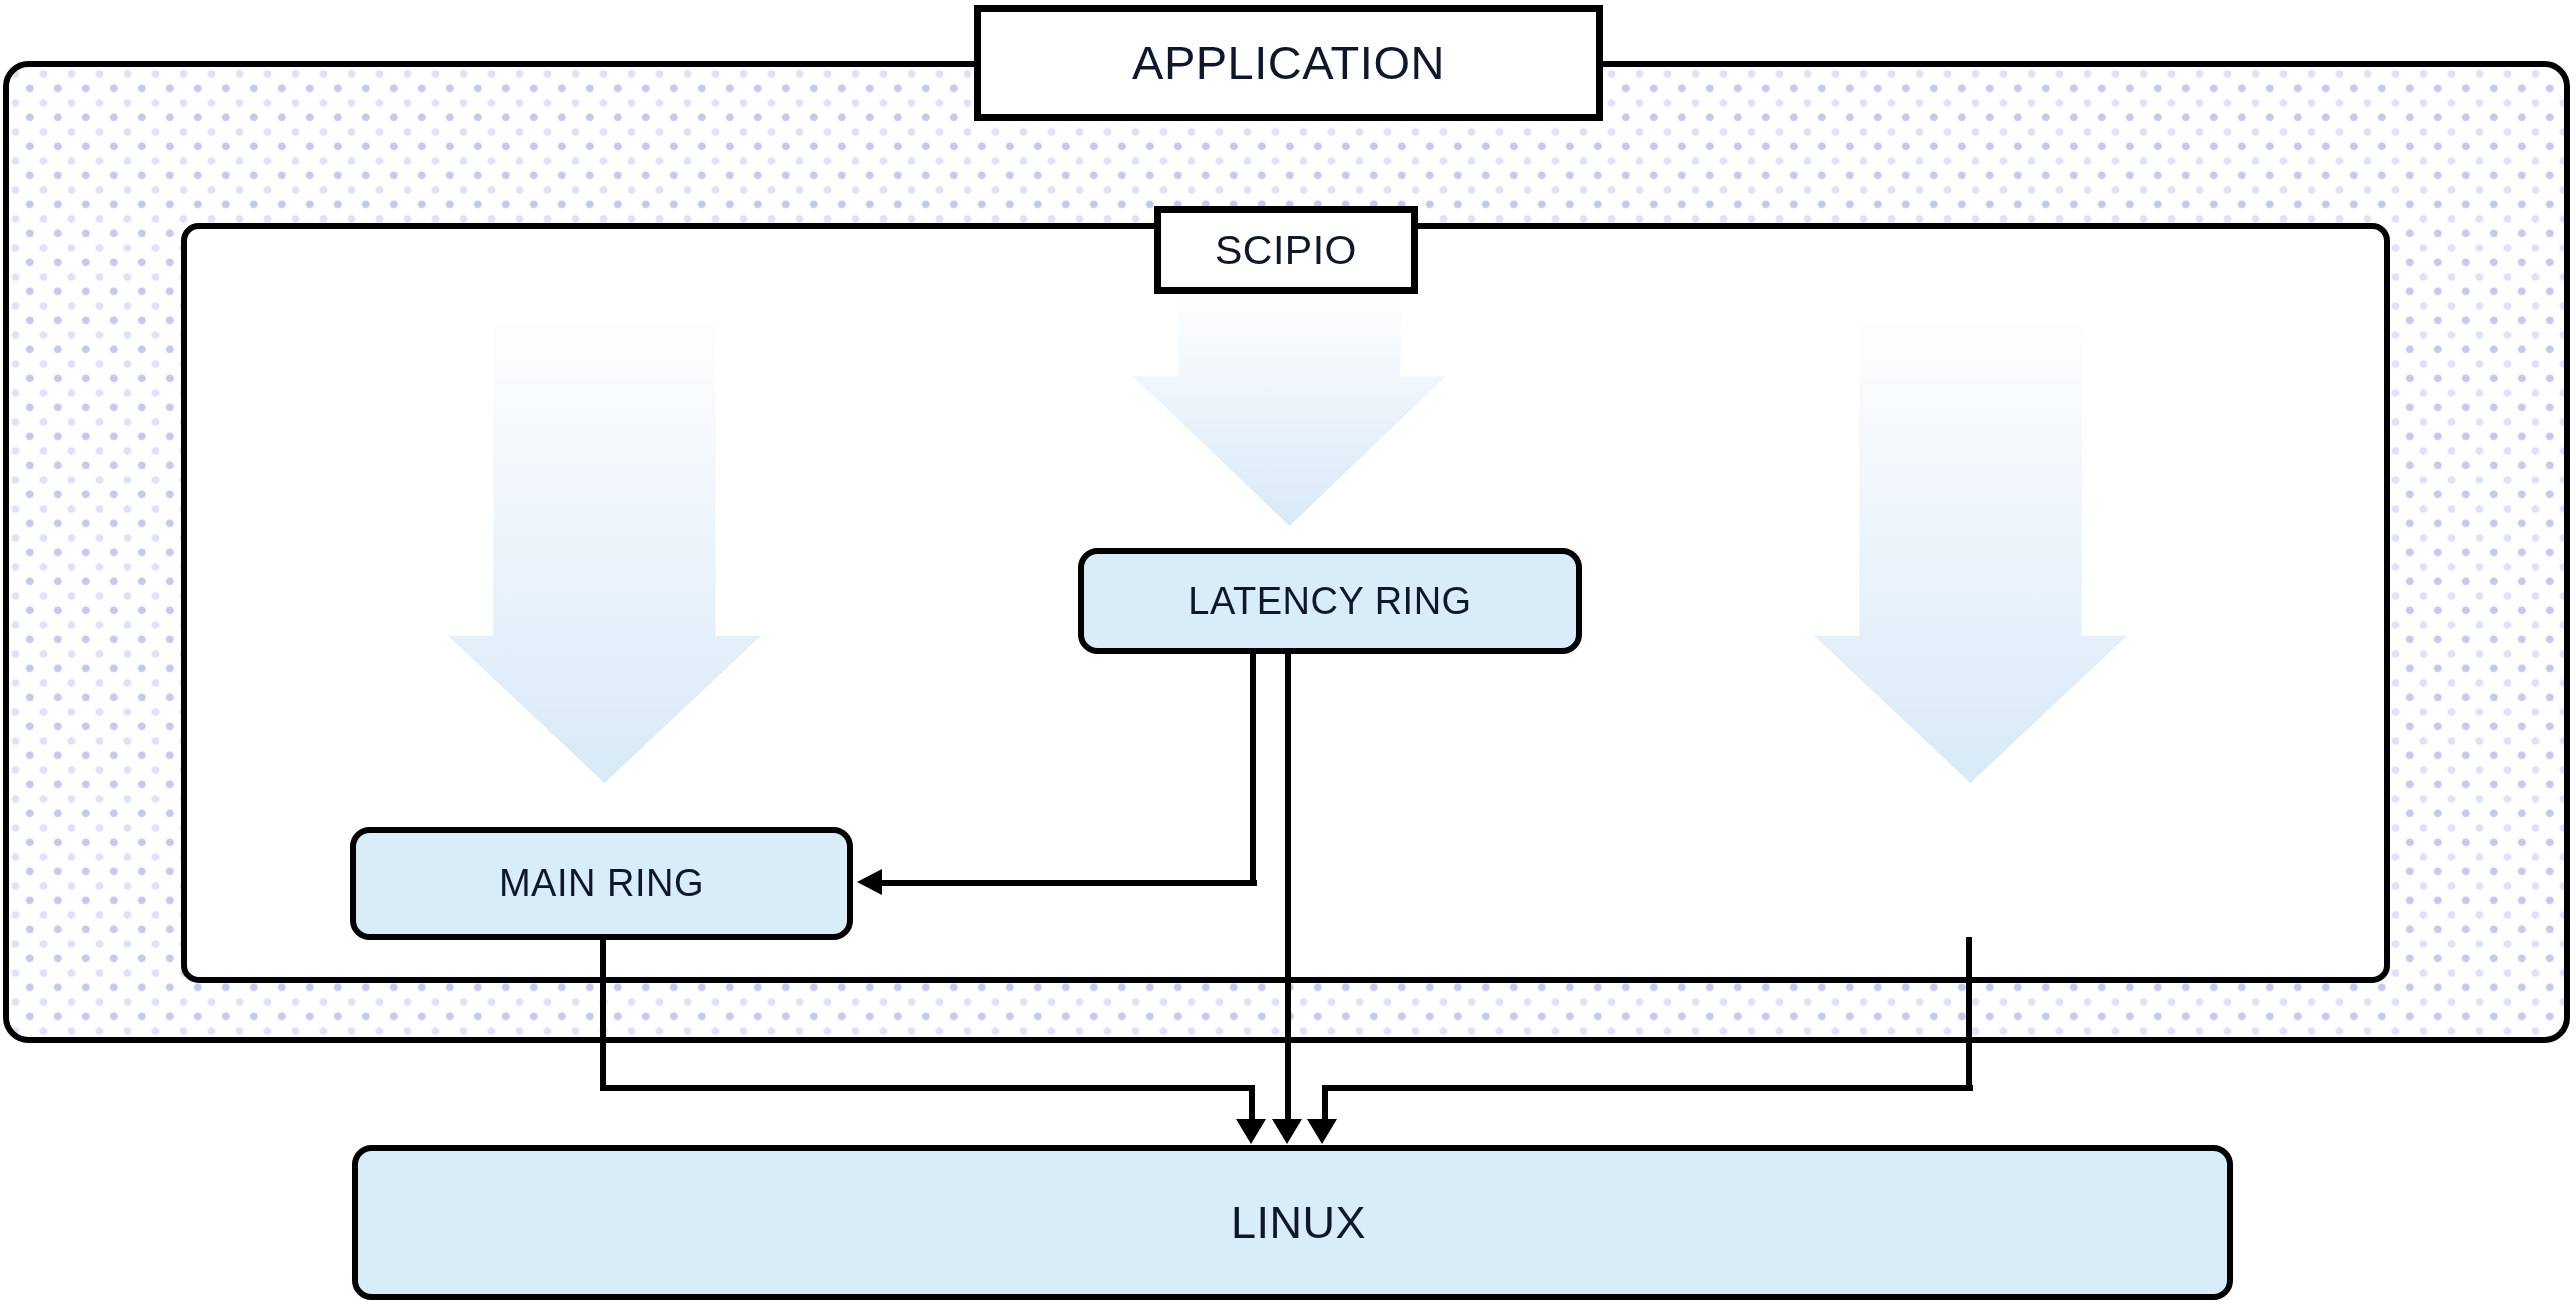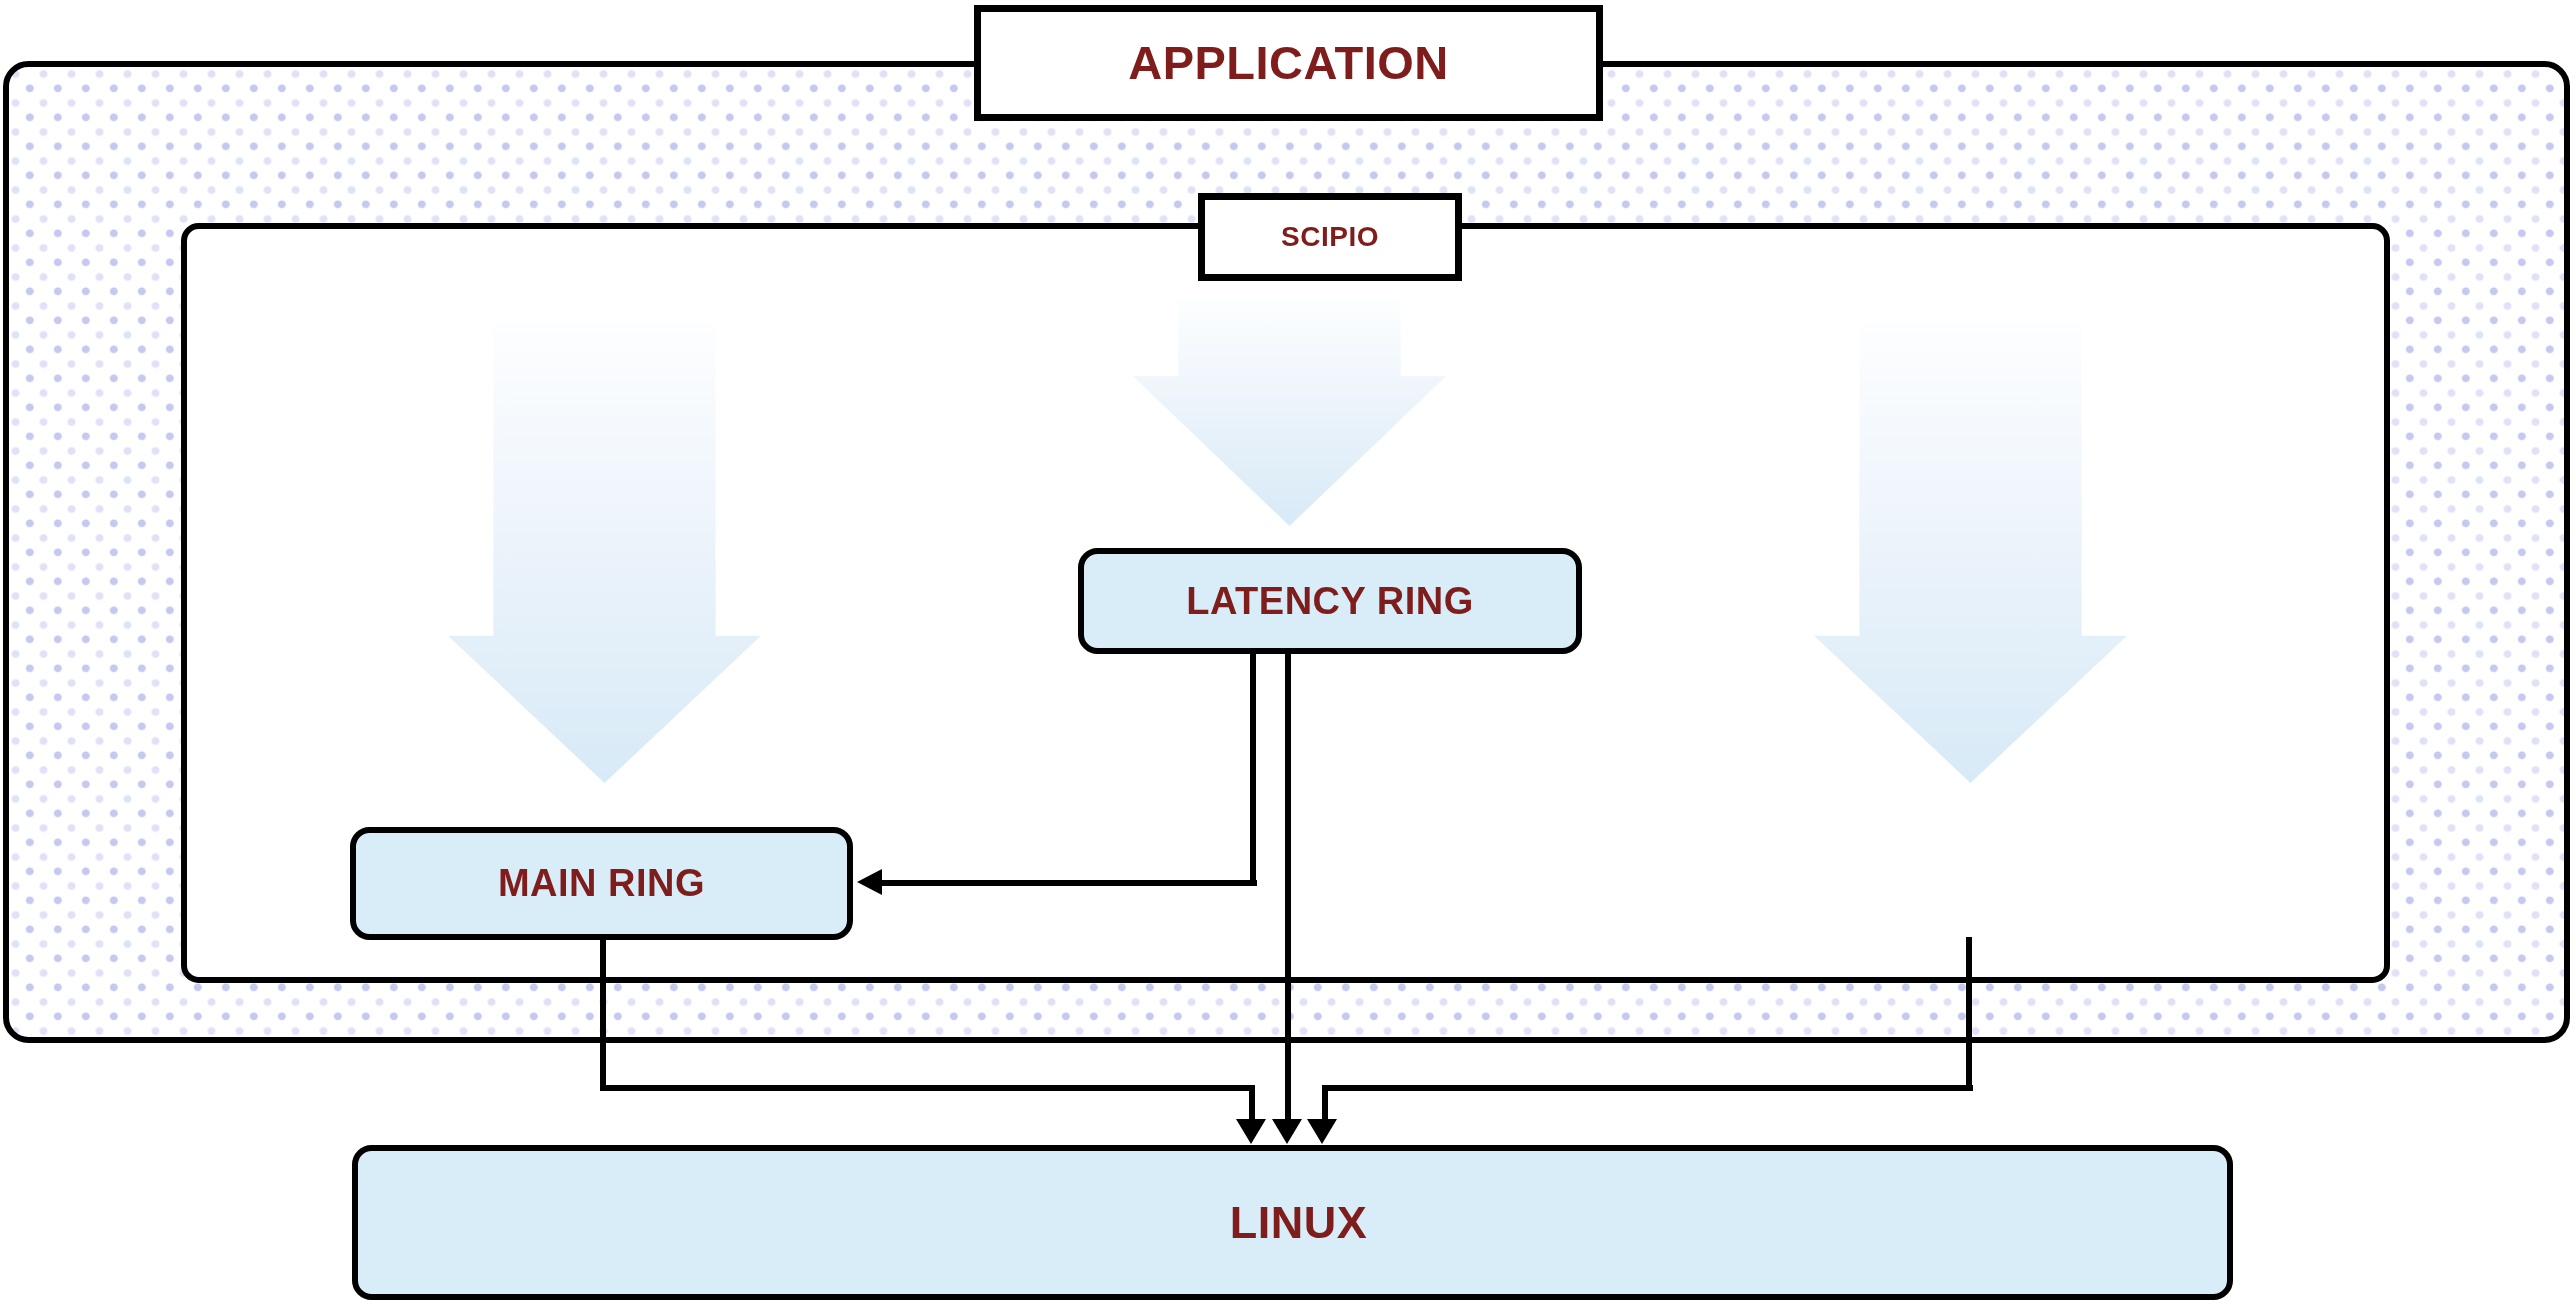--- a/index.html
+++ b/index.html
@@ -2,22 +2,22 @@
 <html style="--node_fill: #d9edf9; --outline: #000000; --dot_primary: #c5c9ef; --dot_secondary: #dfe2f7; --arrow_fade_top: #fdfeff; --arrow_fade_bottom: #d7eaf7;"><head>
 <meta charset="utf-8">
 <style>
   html, body { margin: 0; padding: 0; background: #ffffff; }
   .canvas {
     position: relative;
     width: 2576px;
     height: 1309px;
     background: #ffffff;
     font-family: "Liberation Sans", sans-serif;
-    font-weight: bold;
-    color: #7f1d1d;
+    font-weight: normal;
+    color: #0f172a;
     overflow: hidden;
   }
   .abs { position: absolute; }
 
   
   .outer-container {
     left: 2.9px; top: 61px; width: 2555px; height: 970px;
     border: 6.8px solid #000;
     border-radius: 25.4px;
     background-color: #ffffff;
@@ -115,21 +115,21 @@
   <div class="abs ah down" style="left:1236px; top:1119px;"></div>
 
   <div class="abs line" style="left:1966px; top:937px; width:5.9px; height:154px;"></div>
   <div class="abs line" style="left:1322px; top:1085px; width:651px; height:5.9px;"></div>
   <div class="abs line" style="left:1322px; top:1085px; width:5.9px; height:40px;"></div>
   <div class="abs ah down" style="left:1307px; top:1119px;"></div>
 
   <div class="abs labelbox" style="left:974px; top:4.9px; width:615px; height:102px; font-size:47px;">
     <span>APPLICATION</span>
   </div>
-  <div class="abs labelbox" style="left:1154px; top:193px; width:250px; height:74px; font-size:28px;margin-left:44px;">
+  <div class="abs labelbox" style="left:1154px; top:206px; width:250px; height:74px; font-size:41px;">
     <span>SCIPIO</span>
   </div>
 
   <div class="abs node" style="left:1034px; top:548px; width:492px; height:94px; font-size:38px;margin-left:44px;">
     <span>LATENCY RING</span>
   </div>
   <div class="abs node" style="left:350px; top:827px; width:491px; height:101px; font-size:38px;text-align:right;">
     <span>MAIN RING</span>
   </div>
 

